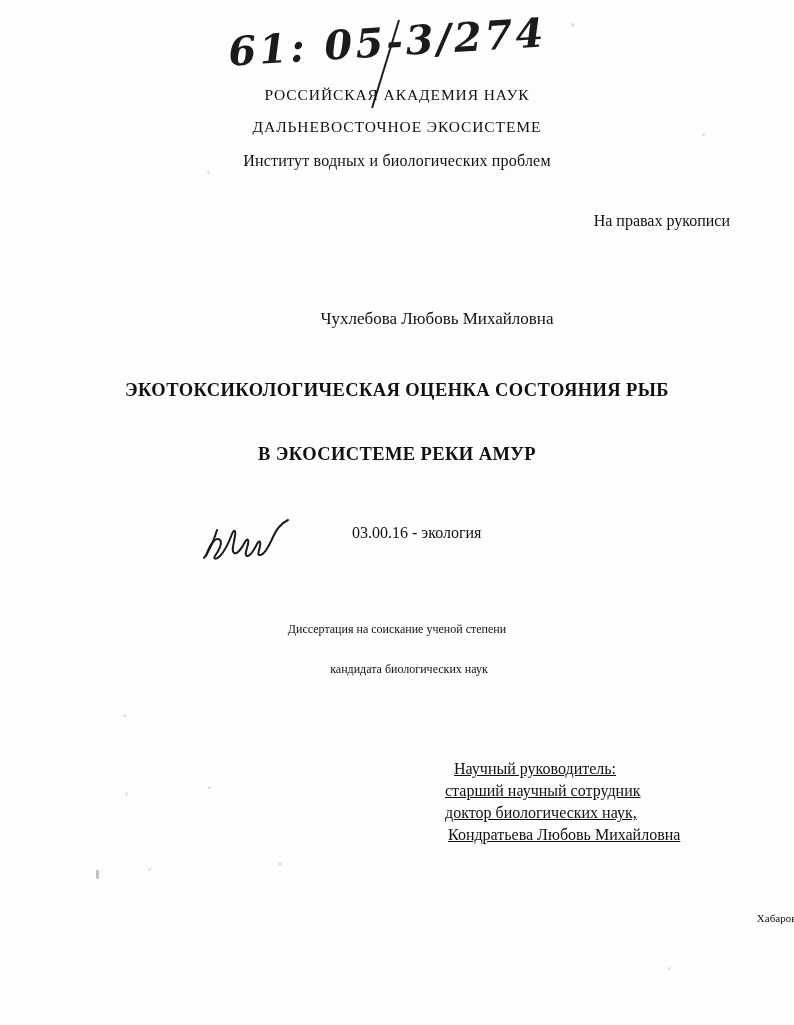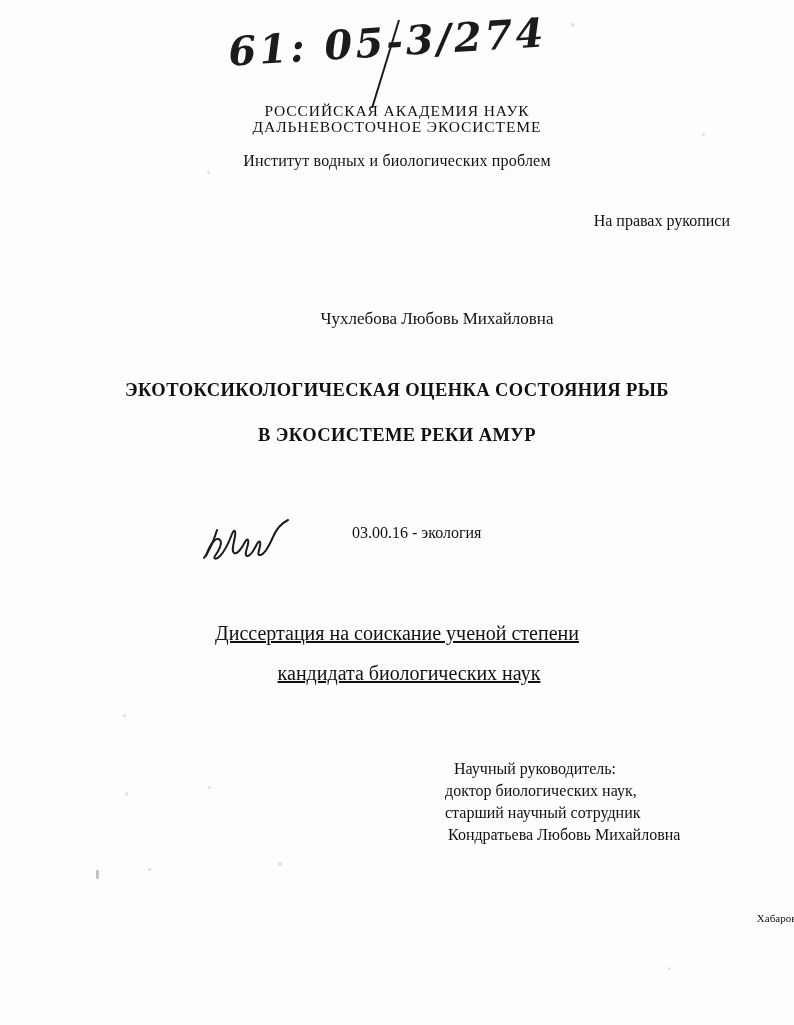--- a/index.html
+++ b/index.html
@@ -53,21 +53,21 @@
 
   
   .org-line {
     position: absolute;
     width: 100%;
     text-align: center;
     font-size: 15.5px;
     letter-spacing: .9px;
     white-space: nowrap;
   }
-  .org-line.l1 { top: 102px; }
+  .org-line.l1 { top: 86px; }
   .org-line.l2 { top: 118px; }
 
   .institute {
     position: absolute;
     width: 100%;
     text-align: center;
     top: 152px;
     font-size: 16px;
     letter-spacing: .2px;
   }
@@ -94,21 +94,21 @@
   .title {
     position: absolute;
     width: 100%;
     text-align: center;
     font-weight: 700;
     font-size: 18.5px;
     letter-spacing: .4px;
     white-space: nowrap;
   }
   .title.t1 { top: 380px; }
-  .title.t2 { top: 425px; }
+  .title.t2 { top: 444px; }
 
   
   .specialty {
     position: absolute;
     left: 352px;
     top: 524px;
     font-size: 16px;
   }
 
   
@@ -119,33 +119,33 @@
     width: 96px;
     height: 58px;
   }
   .signature svg { display: block; }
 
   
   .degree {
     position: absolute;
     width: 100%;
     text-align: center;
-    font-size: 20px;
-    text-decoration: underline;
+    font-size: 12px;
   }
   .degree.d1 { top: 622px; }
   .degree.d2 { top: 662px; margin-left: 12px; }
 
   
   .supervisor {
     position: absolute;
     left: 445px;
     top: 758px;
     font-size: 16px;
     line-height: 1.38;
+    text-decoration: underline;
   }
   .supervisor .lead { padding-left: 9px; }
   .supervisor .name { padding-left: 3px; }
 
   
   .cityyear {
     position: absolute;
     width: 100%;
     text-align: right;
     top: 912px;
@@ -190,20 +190,20 @@
     </svg>
   </div>
 
   <div class="specialty">03.00.16 - экология</div>
 
   <div class="degree d1">Диссертация на соискание ученой степени</div>
   <div class="degree d2">кандидата биологических наук</div>
 
   <div class="supervisor">
     <div class="lead">Научный руководитель:</div>
+    <div>старший научный сотрудник</div>
     <div>доктор биологических наук,</div>
-    <div>старший научный сотрудник</div>
     <div class="name">Кондратьева Любовь Михайловна</div>
   </div>
 
   <div class="cityyear">Хабаровск, 2004</div>
 
 </div>
 
 </body></html>

